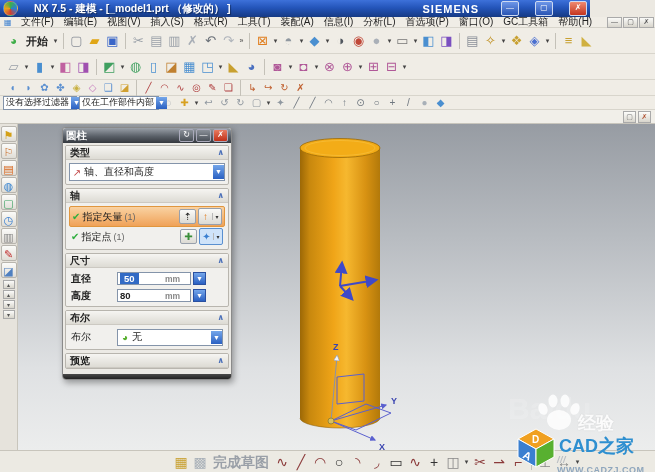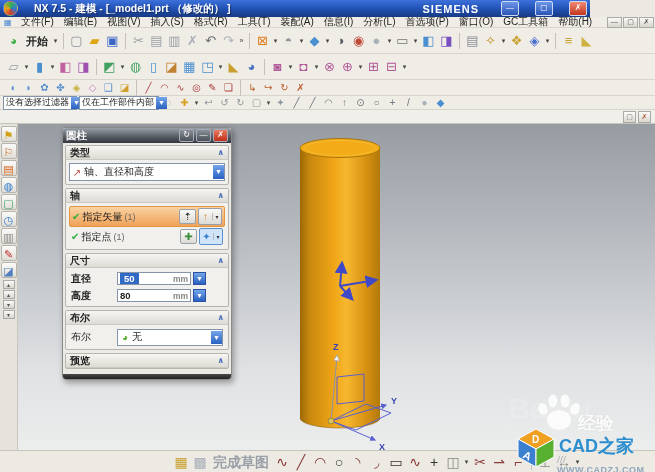--- a/index.html
+++ b/index.html
@@ -92,21 +92,21 @@
     background:linear-gradient(#fafaf8,#dcdad4);border:1px solid #98a0ac;border-radius:2px;box-sizing:border-box;}
   .mini-combo{display:flex;align-items:center;height:15px;border:1px solid #98a0ac;border-radius:2px;
     background:linear-gradient(#fafaf8,#dcdad4);}
   .mini-combo .mi{width:13px;text-align:center;font-size:10px;}
   .mini-combo .mc{width:8px;font-size:6px;text-align:center;color:#333;border-left:1px solid #b8b8b8;}
   .mini-combo.hl{background:#cfe3f9;border-color:#5a90d0;}
   .dimrow{display:flex;align-items:center;height:17px;font-size:10px;padding:0 2px;gap:2px;}
   .dimrow .dlabel{width:44px;}
   .inputbox{display:flex;align-items:center;width:74px;height:13px;background:#fff;
     border:1px solid #8494aa;box-sizing:border-box;padding-left:2px;font-size:9.5px;}
-  .inputbox .unit{margin-left:auto;color:#888;font-size:8.5px;padding-right:2px;}
+  .inputbox .unit{margin-left:auto;color:#888;font-size:8.5px;padding-right:10px;}
   .selval{background:#316ac5;color:#fff;padding:0 4px;}
   .dimdd{width:13px;height:13px;background:linear-gradient(#74a6ea,#2a60c2);color:#fff;
     font-size:7px;line-height:12px;text-align:center;border:1px solid #2a50a0;box-sizing:border-box;}
   .magbtn{width:20px;height:17px;background:linear-gradient(#fafaf8,#dcdad4);
     border:1px solid #98a0ac;border-radius:2px;display:flex;align-items:center;justify-content:center;}
   .btnrow{display:flex;justify-content:flex-end;gap:5px;padding:3px 2px 4px;}
   .dlgbtn{width:46px;height:15px;font-size:10.5px;line-height:13px;text-align:center;
     background:linear-gradient(#fbfbf9,#d8d5cc);border:1px solid #888;border-radius:3px;box-sizing:border-box;}
   .dlgbtn.ok{background:linear-gradient(#cdf0a2,#7cc23c);border-color:#4a8a20;font-weight:bold;}
   .dlg-foot{height:5px;background:linear-gradient(#4a4a4a,#222);border-radius:0 0 3px 3px;}

